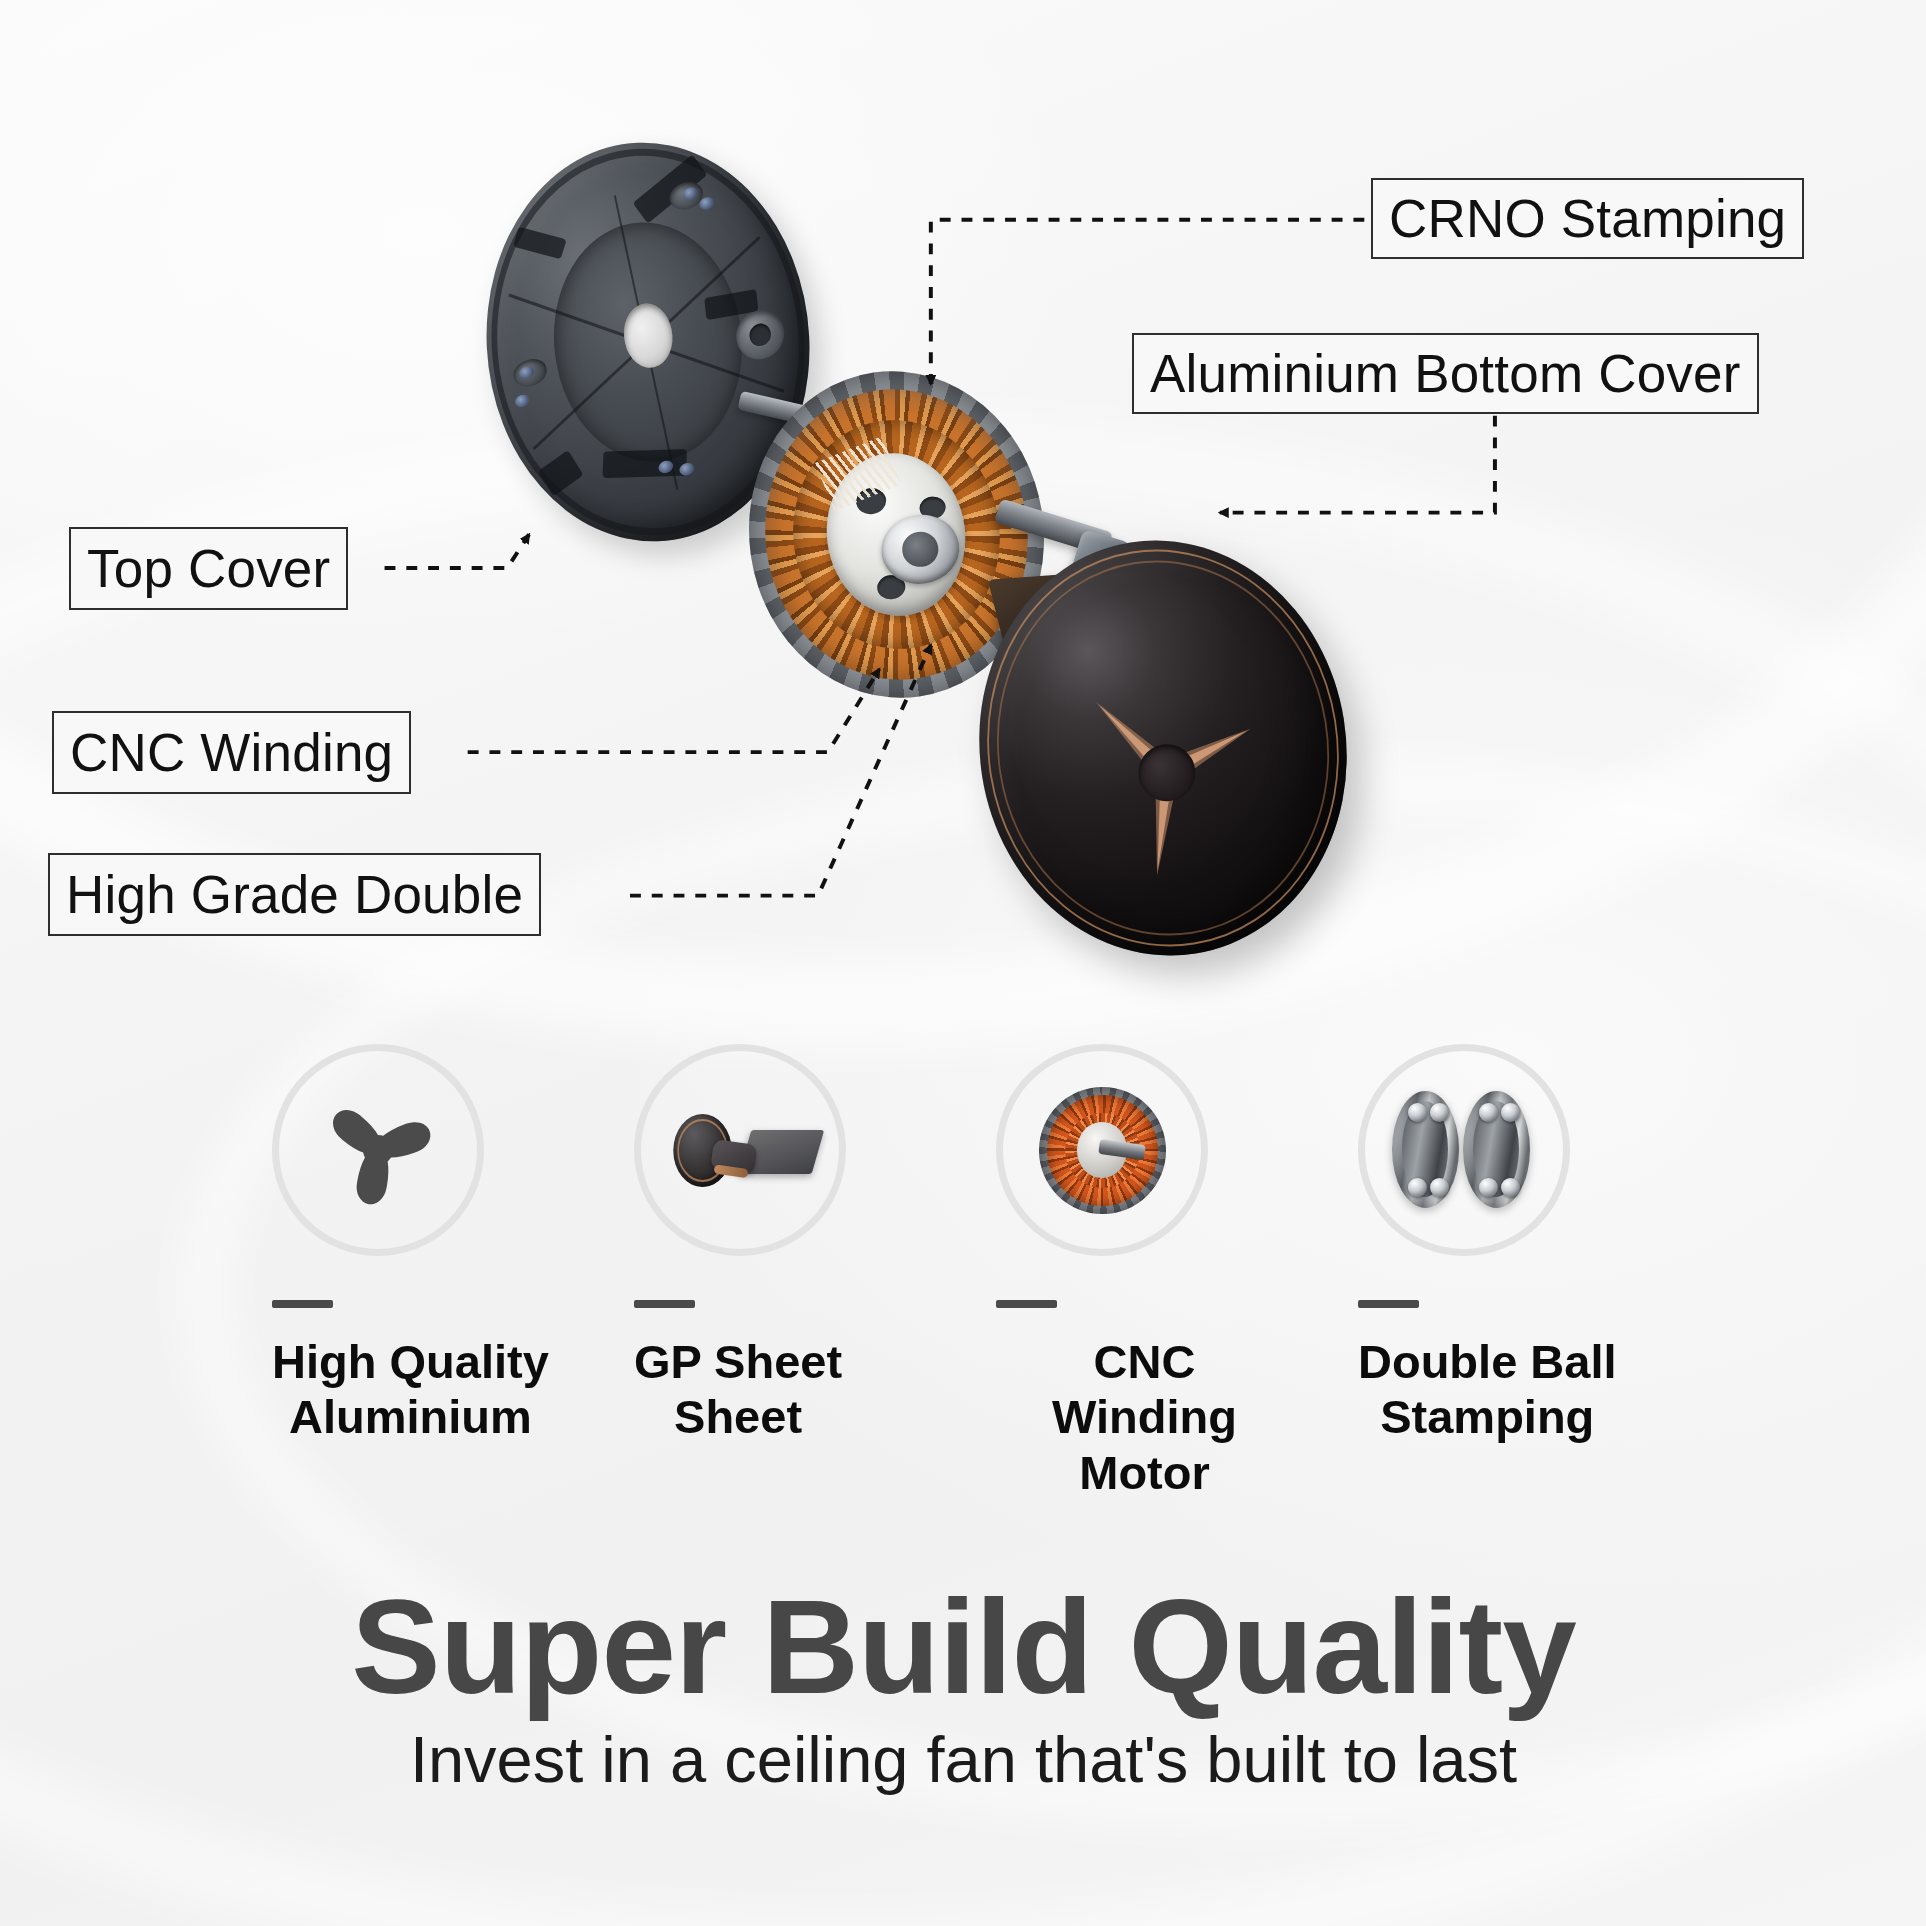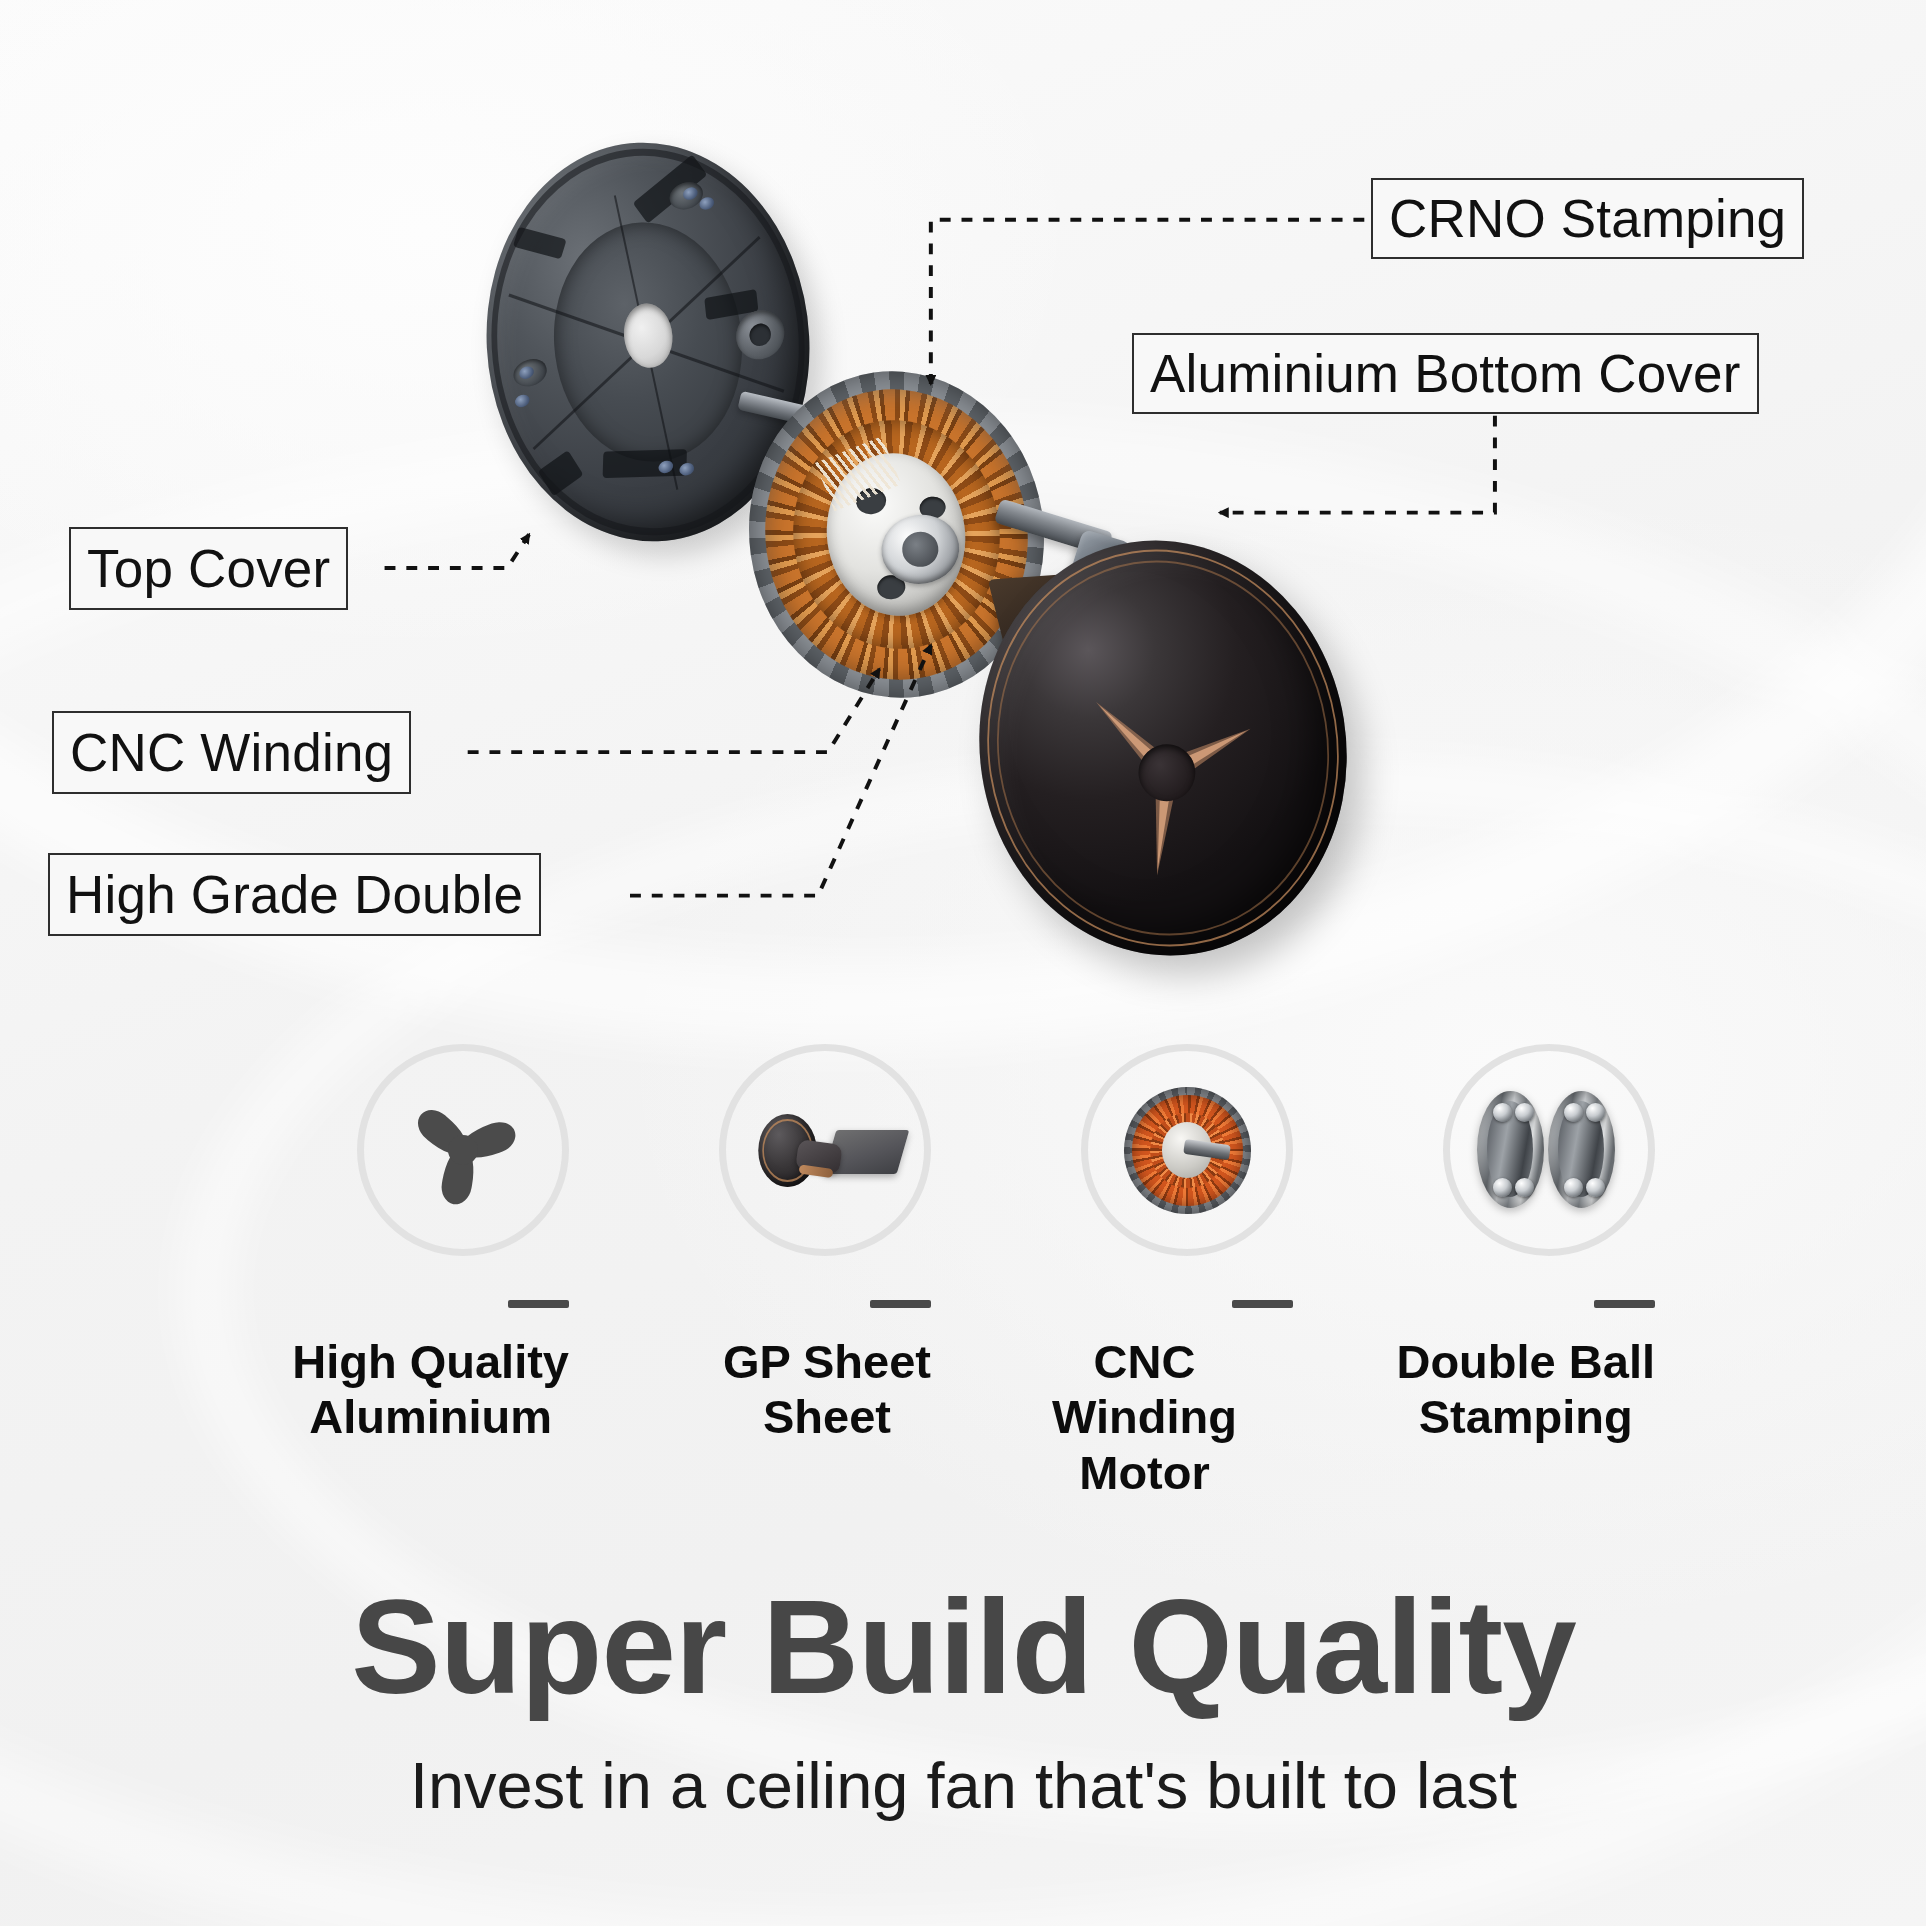--- a/index.html
+++ b/index.html
@@ -161,21 +161,21 @@
   #lb-alu {left:1132px;top:333px;height:81px;}
   #lb-top {left:69px;top:527px;height:83px;}
   #lb-cnc {left:52px;top:711px;height:83px;}
   #lb-bear{left:48px;top:853px;height:83px;}
 
   svg#leaders{position:absolute;left:0;top:0;width:1927px;height:1049px;overflow:visible;}
 
   
   #features{position:absolute;left:0;top:1044px;width:1927px;height:416px;
     display:flex;justify-content:center;align-items:flex-start;gap:65px;}
-  .feat{width:297px;display:flex;flex-direction:column;align-items:flex-end;}
+  .feat{width:297px;display:flex;flex-direction:column;align-items:flex-start;}
   .feat-circle{width:198px;height:198px;border-radius:50%;
     border:7px solid #e2e2e2;background:transparent;
     display:flex;align-items:center;justify-content:center;position:relative;}
   .feat-dash{width:61px;height:8px;background:#4a4a4a;border-radius:2px;margin-top:44px;}
   .feat-label{margin-top:26px;text-align:center;font-size:47px;font-weight:bold;
     color:#0c0c0c;line-height:1.18;}
 
   
   .ic-fan{width:117px;height:117px;position:relative;}
   .ic-fan .bl{position:absolute;left:50%;top:50%;width:30px;height:55px;
@@ -231,21 +231,21 @@
   .ic-bear .br::before{content:"";position:absolute;left:16%;top:9%;width:68%;height:82%;
     border-radius:50%;
     background:linear-gradient(100deg,#50545a 0%,#9da2a7 40%,#3f4348 75%,#7d8287 100%);}
   .ic-bear .ball{position:absolute;width:19px;height:19px;border-radius:50%;
     background:radial-gradient(circle at 34% 28%,#ffffff 0%,#c8ccd0 42%,#70757a 78%,#4a4e53 100%);
     box-shadow:0 1px 3px rgba(0,0,0,.5);}
 
   
   #headline{position:absolute;left:0;top:1576px;width:1927px;text-align:center;}
   #h1{font-size:134px;font-weight:bold;color:#474747;letter-spacing:-1px;line-height:1.06;}
-  #sub{margin-top:26px;font-size:65px;color:#1b1b1b;line-height:1.30;font-weight:400;}
+  #sub{font-size:65px;color:#1b1b1b;line-height:1.30;font-weight:400;}
 </style>
 </head>
 <body>
 
 <div id="stage">
 
   <div class="swoosh sw1"></div>
   <div class="swoosh sw2"></div>
   <div class="swoosh sw3"></div>
 

